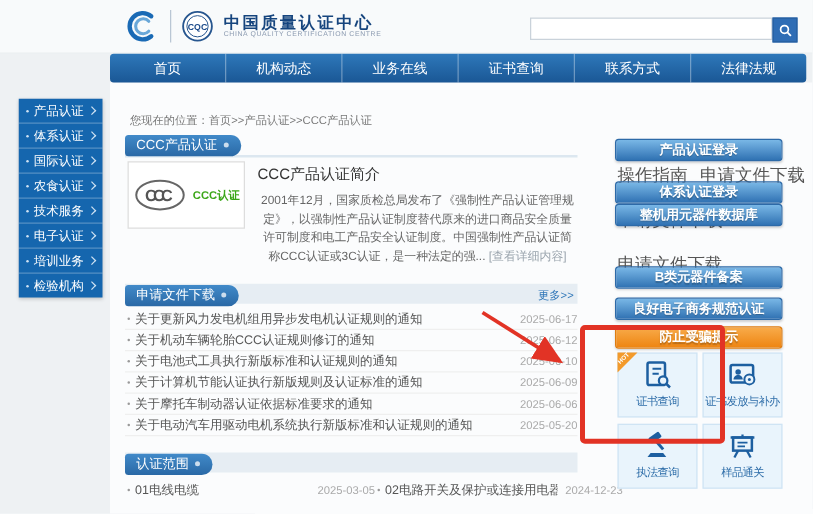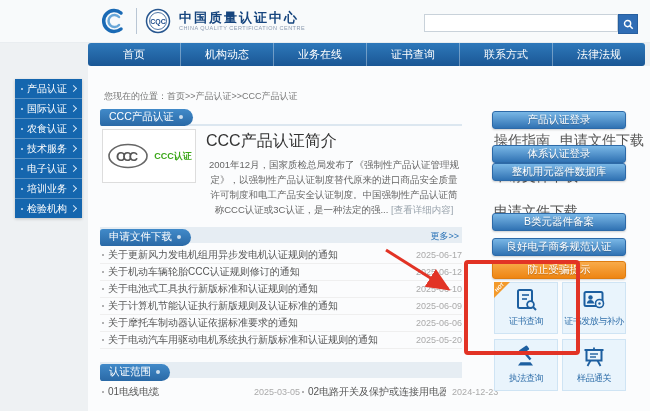--- a/index.html
+++ b/index.html
@@ -40,39 +40,39 @@
   .pill{display:inline-flex;align-items:center;gap:5px;height:17px;padding:0 10px 0 9px;background:linear-gradient(#418ac9,#2a69a6);color:#fff;font-size:10.5px;border-radius:3px 9px 9px 3px;position:relative;top:-1px;white-space:nowrap;}
   .pill-dot{width:4px;height:4px;border-radius:50%;background:rgba(255,255,255,.75);}
   .tabbar{position:absolute;left:100px;top:107px;width:362px;height:17px;border-bottom:2px solid #dce7f0;}
   .secbar{position:absolute;left:100px;width:362px;height:16px;background:#e6edf3;}
   .secbar .more{position:absolute;right:3px;top:3px;font-size:9px;color:#2f76b8;cursor:pointer;}
 
   
   .intro-img{position:absolute;left:102px;top:129px;width:92px;height:52px;background:#fff;border:1px solid #ddd;display:flex;align-items:center;justify-content:center;gap:4px;}
   .ccc-caption{font-size:9px;font-weight:bold;color:#3aa617;white-space:nowrap;}
   .intro-text{position:absolute;left:206px;top:131px;width:256px;}
-  .intro-title{font-size:16px;color:#333;margin:0 0 5px 0;font-weight:normal;}
+  .intro-title{font-size:12px;color:#333;margin:0 0 5px 0;font-weight:normal;}
   .intro-body{font-size:9.5px;color:#666;line-height:15px;margin:0;text-align:center;}
   .intro-more{color:#9aa4ad;cursor:pointer;}
 
   
   .nlist{position:absolute;left:100px;top:247px;width:362px;}
   .nrow{display:flex;align-items:center;height:16px;border-bottom:1px solid #efefef;font-size:10px;color:#555;cursor:pointer;}
   .ndot{width:2px;height:2px;border-radius:50%;background:#999;margin:0 4px 0 2px;flex:0 0 auto;}
   .ntitle{flex:1;white-space:nowrap;overflow:hidden;}
   .ndate{font-size:9px;color:#aaa;margin-left:6px;flex:0 0 auto;}
 
   
   .slist{position:absolute;left:100px;top:384px;width:370px;display:flex;}
   .scol{display:flex;align-items:center;height:16px;font-size:10px;color:#555;cursor:pointer;}
   .scol1{flex:0 0 200px;}
   .scol2{flex:1;}
 
   
-  .rbtn{position:absolute;left:492px;width:132px;height:16px;display:flex;align-items:center;justify-content:center;font-size:10.5px;font-weight:normal;color:#fff;background:linear-gradient(#79b7e6,#3072b3);border:1px solid #2d6aa8;border-radius:3px;box-shadow:0 1px 2px rgba(0,0,0,.18);cursor:pointer;text-shadow:0 1px 1px rgba(0,0,0,.25);white-space:nowrap;}
+  .rbtn{position:absolute;left:492px;width:132px;height:16px;display:flex;align-items:center;justify-content:center;font-size:10.5px;font-weight:bold;color:#fff;background:linear-gradient(#79b7e6,#3072b3);border:1px solid #2d6aa8;border-radius:3px;box-shadow:0 1px 2px rgba(0,0,0,.18);cursor:pointer;text-shadow:0 1px 1px rgba(0,0,0,.25);white-space:nowrap;}
   .rbtn.orange{background:linear-gradient(#f8ab4a,#ee8512);border-color:#de7c10;}
   .rlink{position:absolute;left:494px;font-size:14px;color:#555;display:flex;gap:10px;}
   .rlink span{cursor:pointer;white-space:nowrap;}
 
   
   .tiles{position:absolute;left:494px;top:282px;display:grid;grid-template-columns:64px 64px;grid-auto-rows:52px;column-gap:4px;row-gap:5px;}
   .tile{position:relative;background:#e9f4fc;border:1px solid #cfe4f4;display:flex;flex-direction:column;align-items:center;justify-content:center;gap:3px;cursor:pointer;}
   .tlabel{font-size:9px;color:#2f6ea9;white-space:nowrap;letter-spacing:-0.5px;}
   .ribbon{position:absolute;left:-1px;top:-1px;width:0;height:0;border-top:16px solid #f39a2b;border-right:16px solid transparent;}
   .ribbon-text{position:absolute;left:0px;top:-14px;transform:rotate(-45deg);font-size:5px;font-weight:bold;color:#fff;}
@@ -125,20 +125,25 @@
   </div>
 
   <div class="sidebar">
     <div class="side-item">
         <span class="sdot"></span>
         <span class="side-label">产品认证</span>
         <span class="chev"></span>
       </div>
     <div class="side-item">
         <span class="sdot"></span>
+        <span class="side-label">体系认证</span>
+        <span class="chev"></span>
+      </div>
+    <div class="side-item">
+        <span class="sdot"></span>
         <span class="side-label">国际认证</span>
         <span class="chev"></span>
       </div>
     <div class="side-item">
         <span class="sdot"></span>
         <span class="side-label">农食认证</span>
         <span class="chev"></span>
       </div>
     <div class="side-item">
         <span class="sdot"></span>

